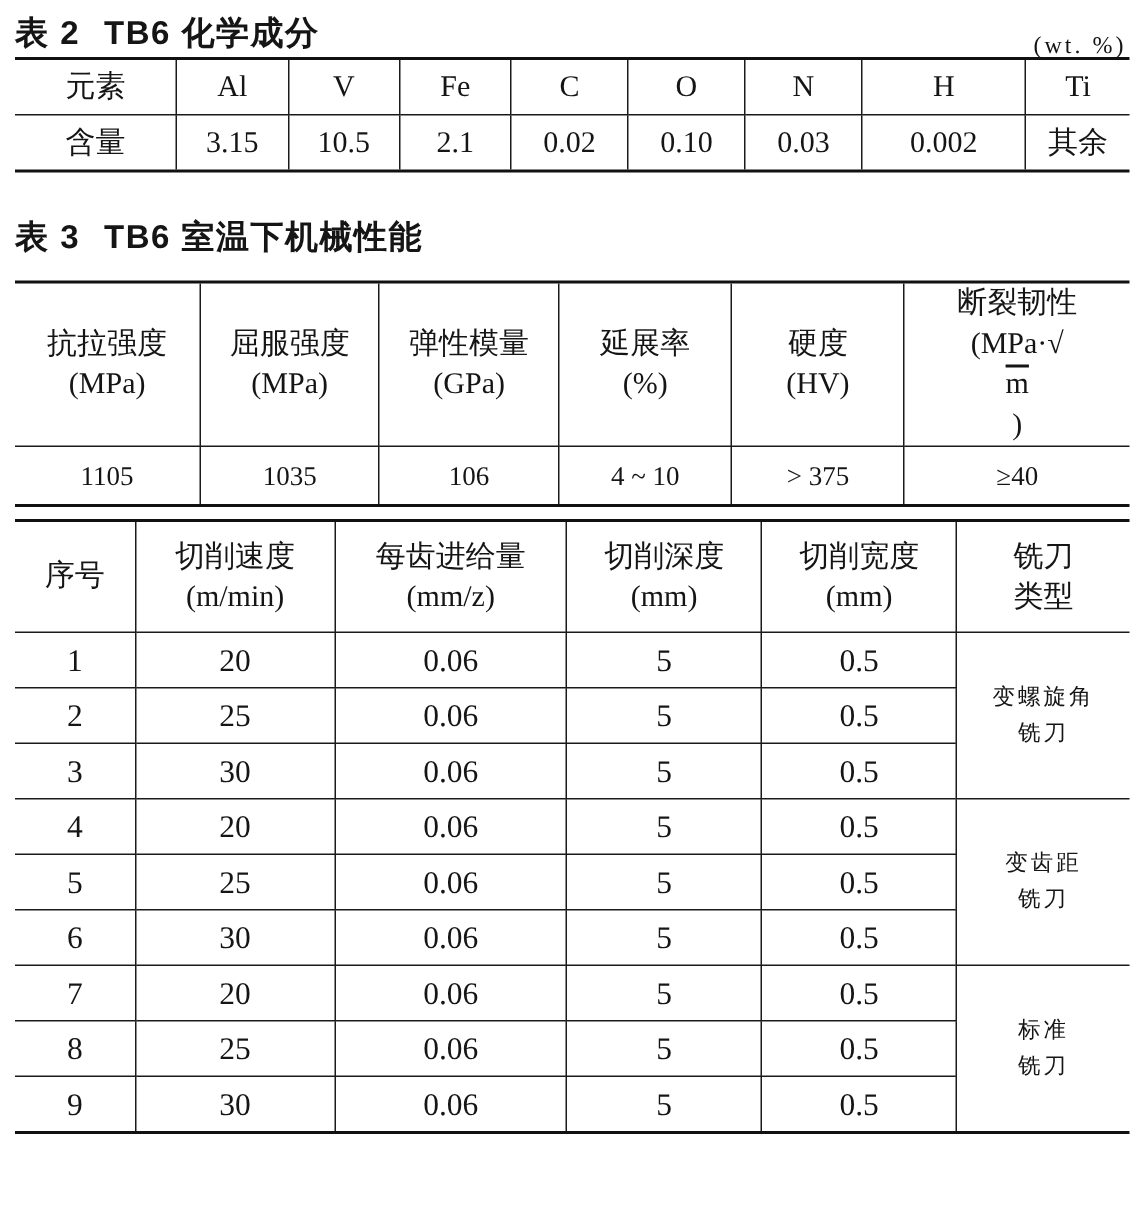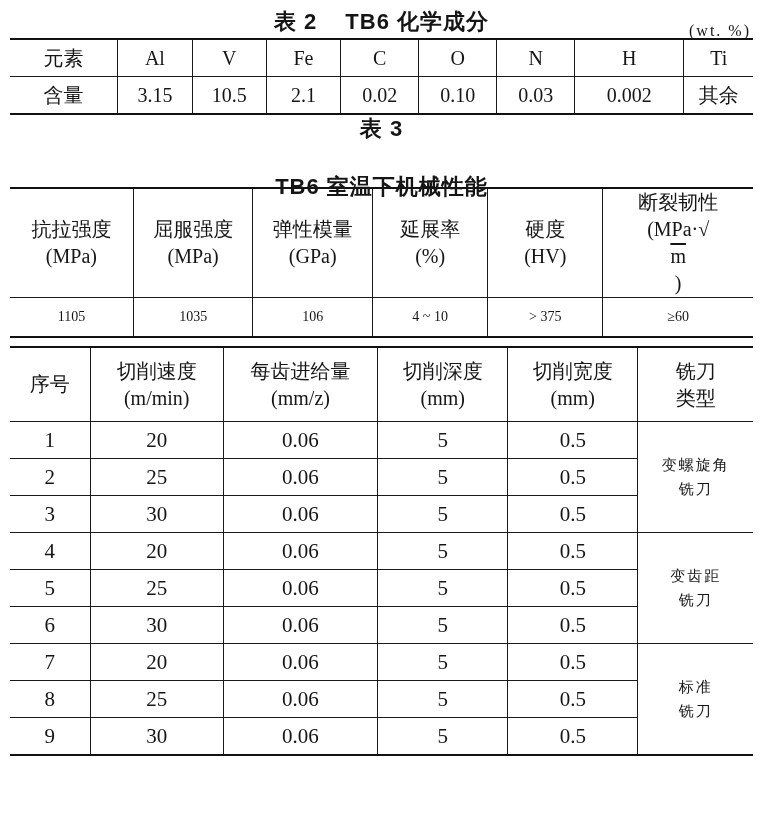--- a/index.html
+++ b/index.html
@@ -17,22 +17,21 @@
   .sheet {
     padding: 6px 10px 0 10px;
   }
 
   
   .caption {
     position: relative;
     height: 32px;
     display: flex;
     align-items: center;
-    justify-content: center;
-    gap: 28px;
+    gap: 16px;
     font-family: "Liberation Sans", "DejaVu Sans", sans-serif;
     font-weight: bold;
     font-size: 22px;
     letter-spacing: 1px;
   }
   .caption .cap-unit {
     position: absolute;
     right: 2px;
     top: 16px;
     font-family: "Liberation Serif", "DejaVu Serif", serif;
@@ -61,35 +60,35 @@
     padding: 0 2px;
     line-height: 1.35;
   }
   .h2line span { display: block; }
 
   
   .t2 td { height: 36px; font-size: 20px; }
 
   
   .t3 th { height: 76px; }
-  .t3 td { height: 38px; font-size: 14px; }
+  .t3 td { height: 38px; font-size: 18px; }
   .rad { text-decoration: overline; }
 
   
   .t4 th { height: 73px; }
   .t4 td { height: 36px; font-size: 21px; }
   .t4 td.cutter {
     font-size: 15px;
     letter-spacing: 2px;
     line-height: 1.6;
   }
   .cutter span { display: block; }
 
   .gap-t2  { margin-top: 0; }
-  .gap-c3  { margin-top: 27px; flex-direction: column; }
+  .gap-c3  { margin-top: 27px; }
   .gap-t3  { margin-top: 13px; }
   .gap-c4  { margin-top: 32px; }
   .gap-t4  { margin-top: 8px; }
 </style>
 </head>
 <body>
 
 <div class="sheet">
 
   <div class="caption">
@@ -183,21 +182,21 @@
                 <span>)</span>
               </span>
           </th>
         </tr>
         <tr>
           <td>1105</td>
           <td>1035</td>
           <td>106</td>
           <td>4 ~ 10</td>
           <td>&gt; 375</td>
-          <td>≥60</td>
+          <td>≥40</td>
         </tr>
       </tbody>
     </table>
   </div>
 
 
   <div class="tablewrap gap-t4">
     <table class="t4">
       <colgroup>
         <col style="width:10.8%">

